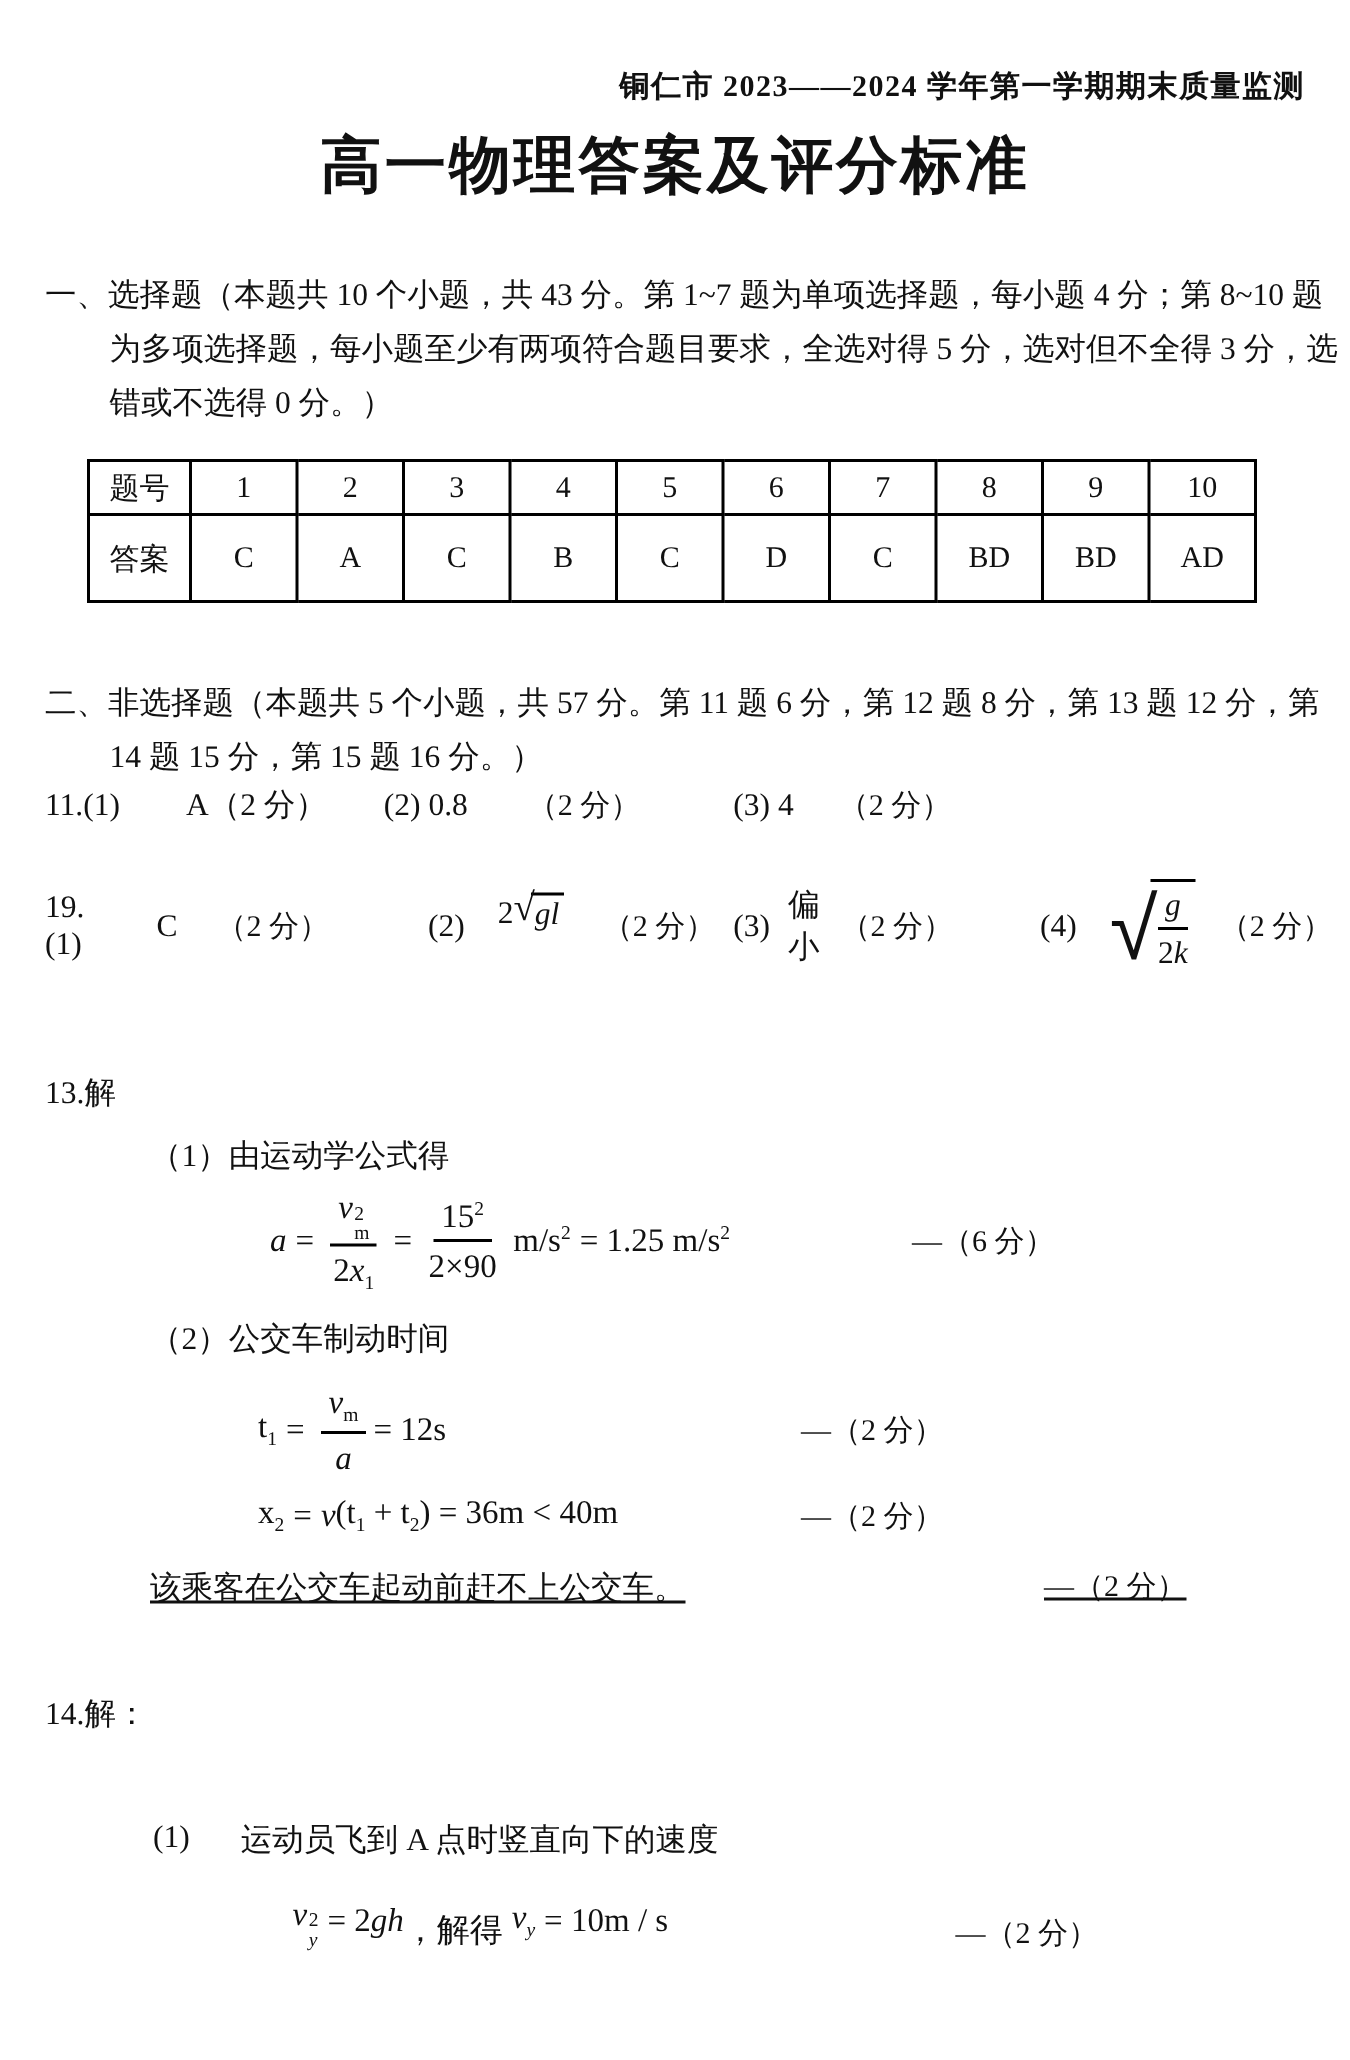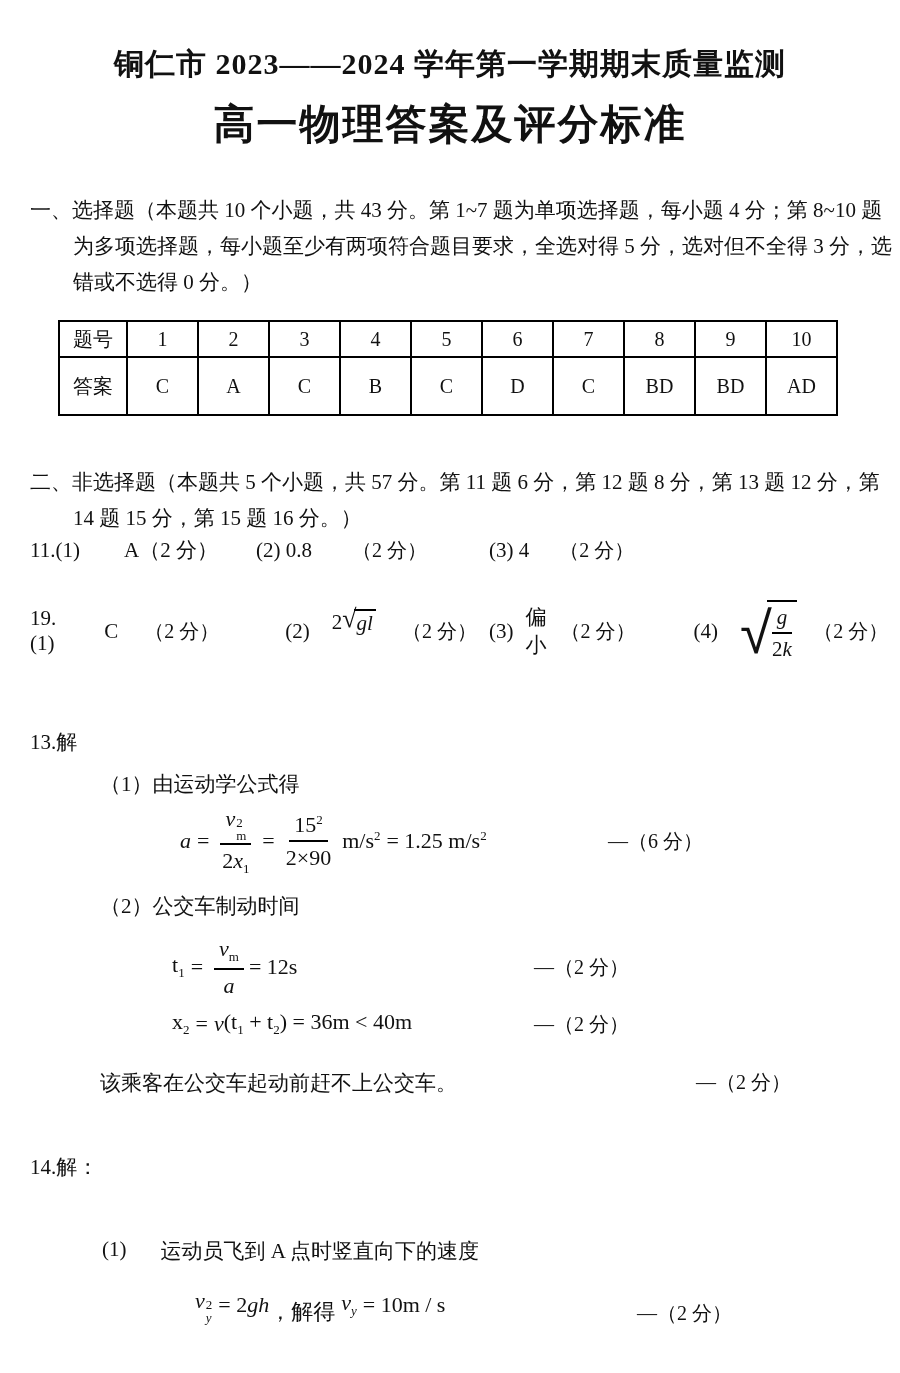--- a/index.html
+++ b/index.html
@@ -2,21 +2,21 @@
 <html><head>
 <meta charset="utf-8">
 <style>
   html,body{margin:0;padding:0;background:#fff;}
   .page{
     width:900px;min-height:1373px;background:#ffffff;color:#111;
     font-family:"Liberation Serif","DejaVu Serif",serif;
     box-sizing:border-box;padding:44px 30px 40px 30px;position:relative;
     overflow:hidden;
   }
-  .title1{text-align:center;font-size:30px;font-weight:bold;letter-spacing:1px;}
+  .title1{text-align:right;font-size:20px;font-weight:bold;letter-spacing:1px;}
   .title2{
     text-align:center;font-size:41px;font-weight:bold;margin-top:12px;
     font-family:"Liberation Sans","DejaVu Sans",sans-serif;letter-spacing:2px;
   }
   .para{font-size:21px;line-height:36px;}
   .sec1{margin-top:40px;}
   .sec2{margin-top:48px;}
   .pl{white-space:nowrap;}
   .ind{padding-left:43px;}
 
@@ -52,21 +52,21 @@
   .sqrtbig .rb{border-top:2px solid #000;padding:2px 5px 0 5px;}
   .score{font-size:20px;white-space:nowrap;}
   .raise{transform:translateY(-9px);}
   .lower{transform:translateY(7px);}
   .f13-1{margin-top:10px;margin-left:150px;height:66px;}
   .f13-1 .fml{width:428px;}
   .f13-2{margin-top:16px;margin-left:142px;height:62px;}
   .f13-2 .fml{width:362px;}
   .f13-3{margin-top:8px;margin-left:142px;height:36px;}
   .f13-3 .fml{width:362px;}
-  .concl{margin-top:27px;margin-left:70px;display:flex;font-size:21px;}
+  .concl{margin-top:16px;margin-left:70px;display:flex;font-size:21px;text-decoration:underline;}
   .concl .ctext{width:596px;}
   .q14part{margin-top:56px;margin-left:72px;font-size:21px;display:flex;}
   .q14part .pnum{margin-right:34px;}
   .f14-1{margin-top:14px;margin-left:165px;height:52px;}
   .f14-1 .fml{width:442px;}
   .f14-1 .score{transform:translateY(8px);}
   .gap6{display:inline-block;width:6px;}
 </style>
 </head>
 <body>

